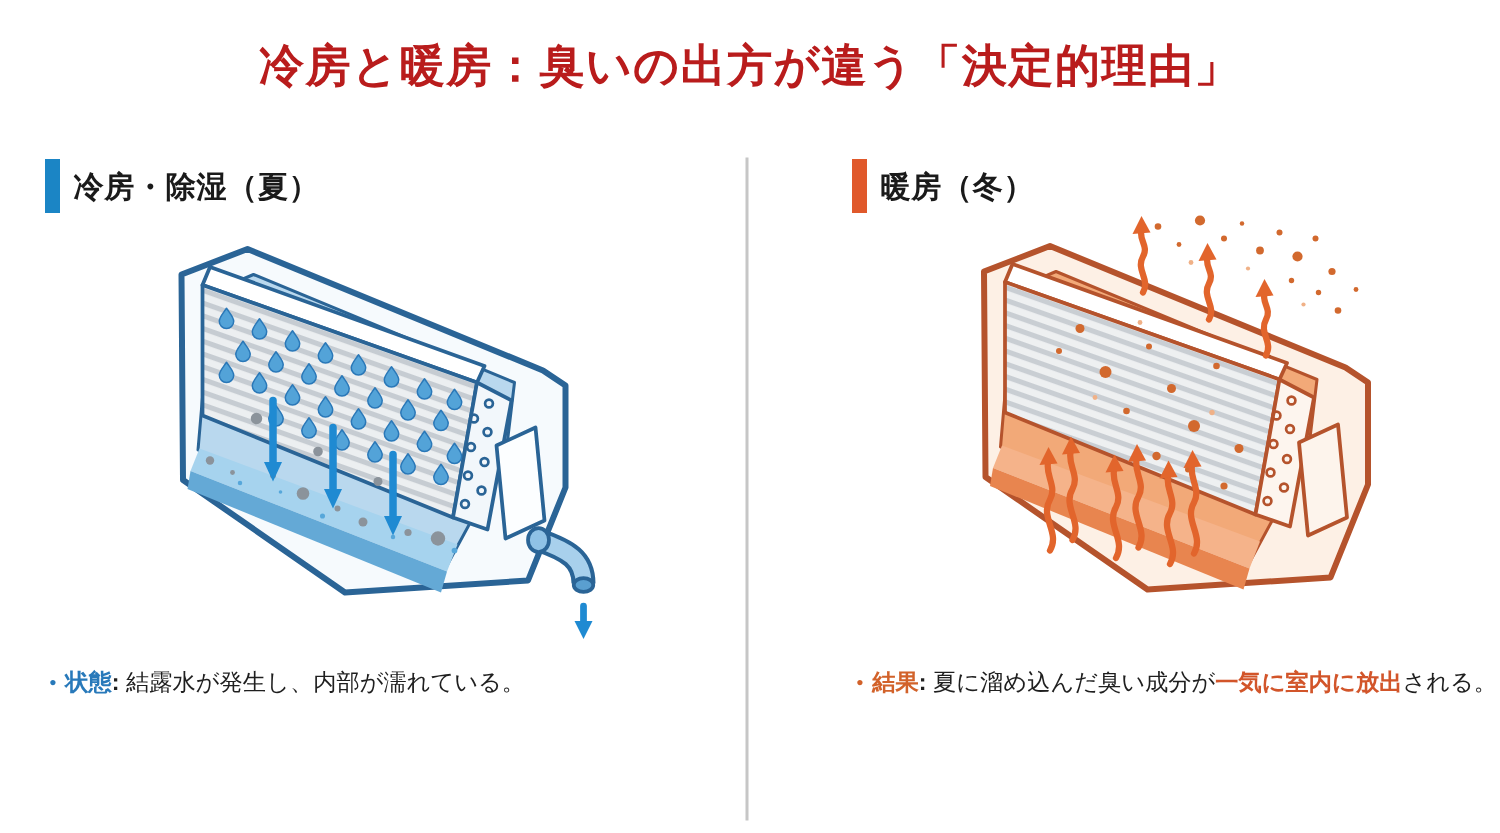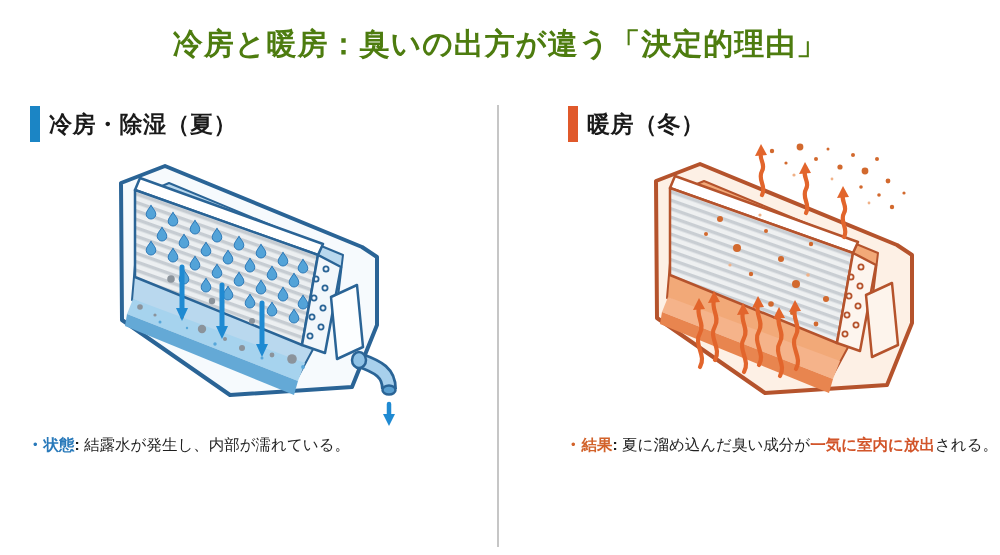--- a/index.html
+++ b/index.html
@@ -1,33 +1,33 @@
 <!DOCTYPE html>
 <html lang="ja"><head>
 <meta charset="utf-8">
 <style>
   html,body{margin:0;padding:0;background:#fff;}
   .page{position:relative;width:1000px;height:555px;background:#ffffff;overflow:hidden;
         font-family:"Liberation Sans","DejaVu Sans",sans-serif;color:#222;}
   .title{position:absolute;top:24px;left:0;width:1000px;margin:0;text-align:center;
-         font-size:30px;font-weight:bold;color:#4d7c0f;letter-spacing:1px;}
+         font-size:30px;font-weight:bold;color:#b91c1c;letter-spacing:1px;}
   .divider{position:absolute;left:497px;top:105px;width:2px;height:442px;background:#c6c6c6;}
   .panel{position:absolute;top:105px;}
   .panel--cool{left:30px;width:462px;}
   .panel--warm{left:568px;width:448px;}
   .panel-header{display:flex;align-items:center;height:38px;}
   .accent-bar{width:10px;height:36px;margin-right:9px;flex:0 0 auto;}
   .panel--cool .accent-bar{background:#1b85c5;}
   .panel--warm .accent-bar{background:#e0592b;}
-  .panel-heading{margin:0;font-size:23px;font-weight:bold;color:#1a1a1a;letter-spacing:.5px;}
+  .panel-heading{margin:0;font-size:20px;font-weight:bold;color:#1a1a1a;letter-spacing:.5px;}
   .illo{position:absolute;}
   .illo--cool{left:55px;top:52px;}
   .illo--warm{left:52px;top:32px;}
   .notes{position:absolute;left:3px;top:331px;width:100%;margin:0;padding:0;list-style:none;
-         font-size:15.5px;line-height:17px;color:#1f1f1f;}
+         font-size:15.5px;line-height:40px;color:#1f1f1f;}
   .note{padding-left:18px;text-indent:-18px;}
   .dot{font-size:13px;margin-right:6px;position:relative;top:-1px;}
   .panel--cool .dot,.panel--cool .note-label{color:#2879ba;}
   .panel--warm .dot,.panel--warm .note-label{color:#d2622a;}
   .note-label{font-weight:bold;}
   .note-colon{font-weight:bold;color:#1f1f1f;}
   .note-em{color:#d2552a;font-weight:bold;}
 </style>
 </head>
 <body>

